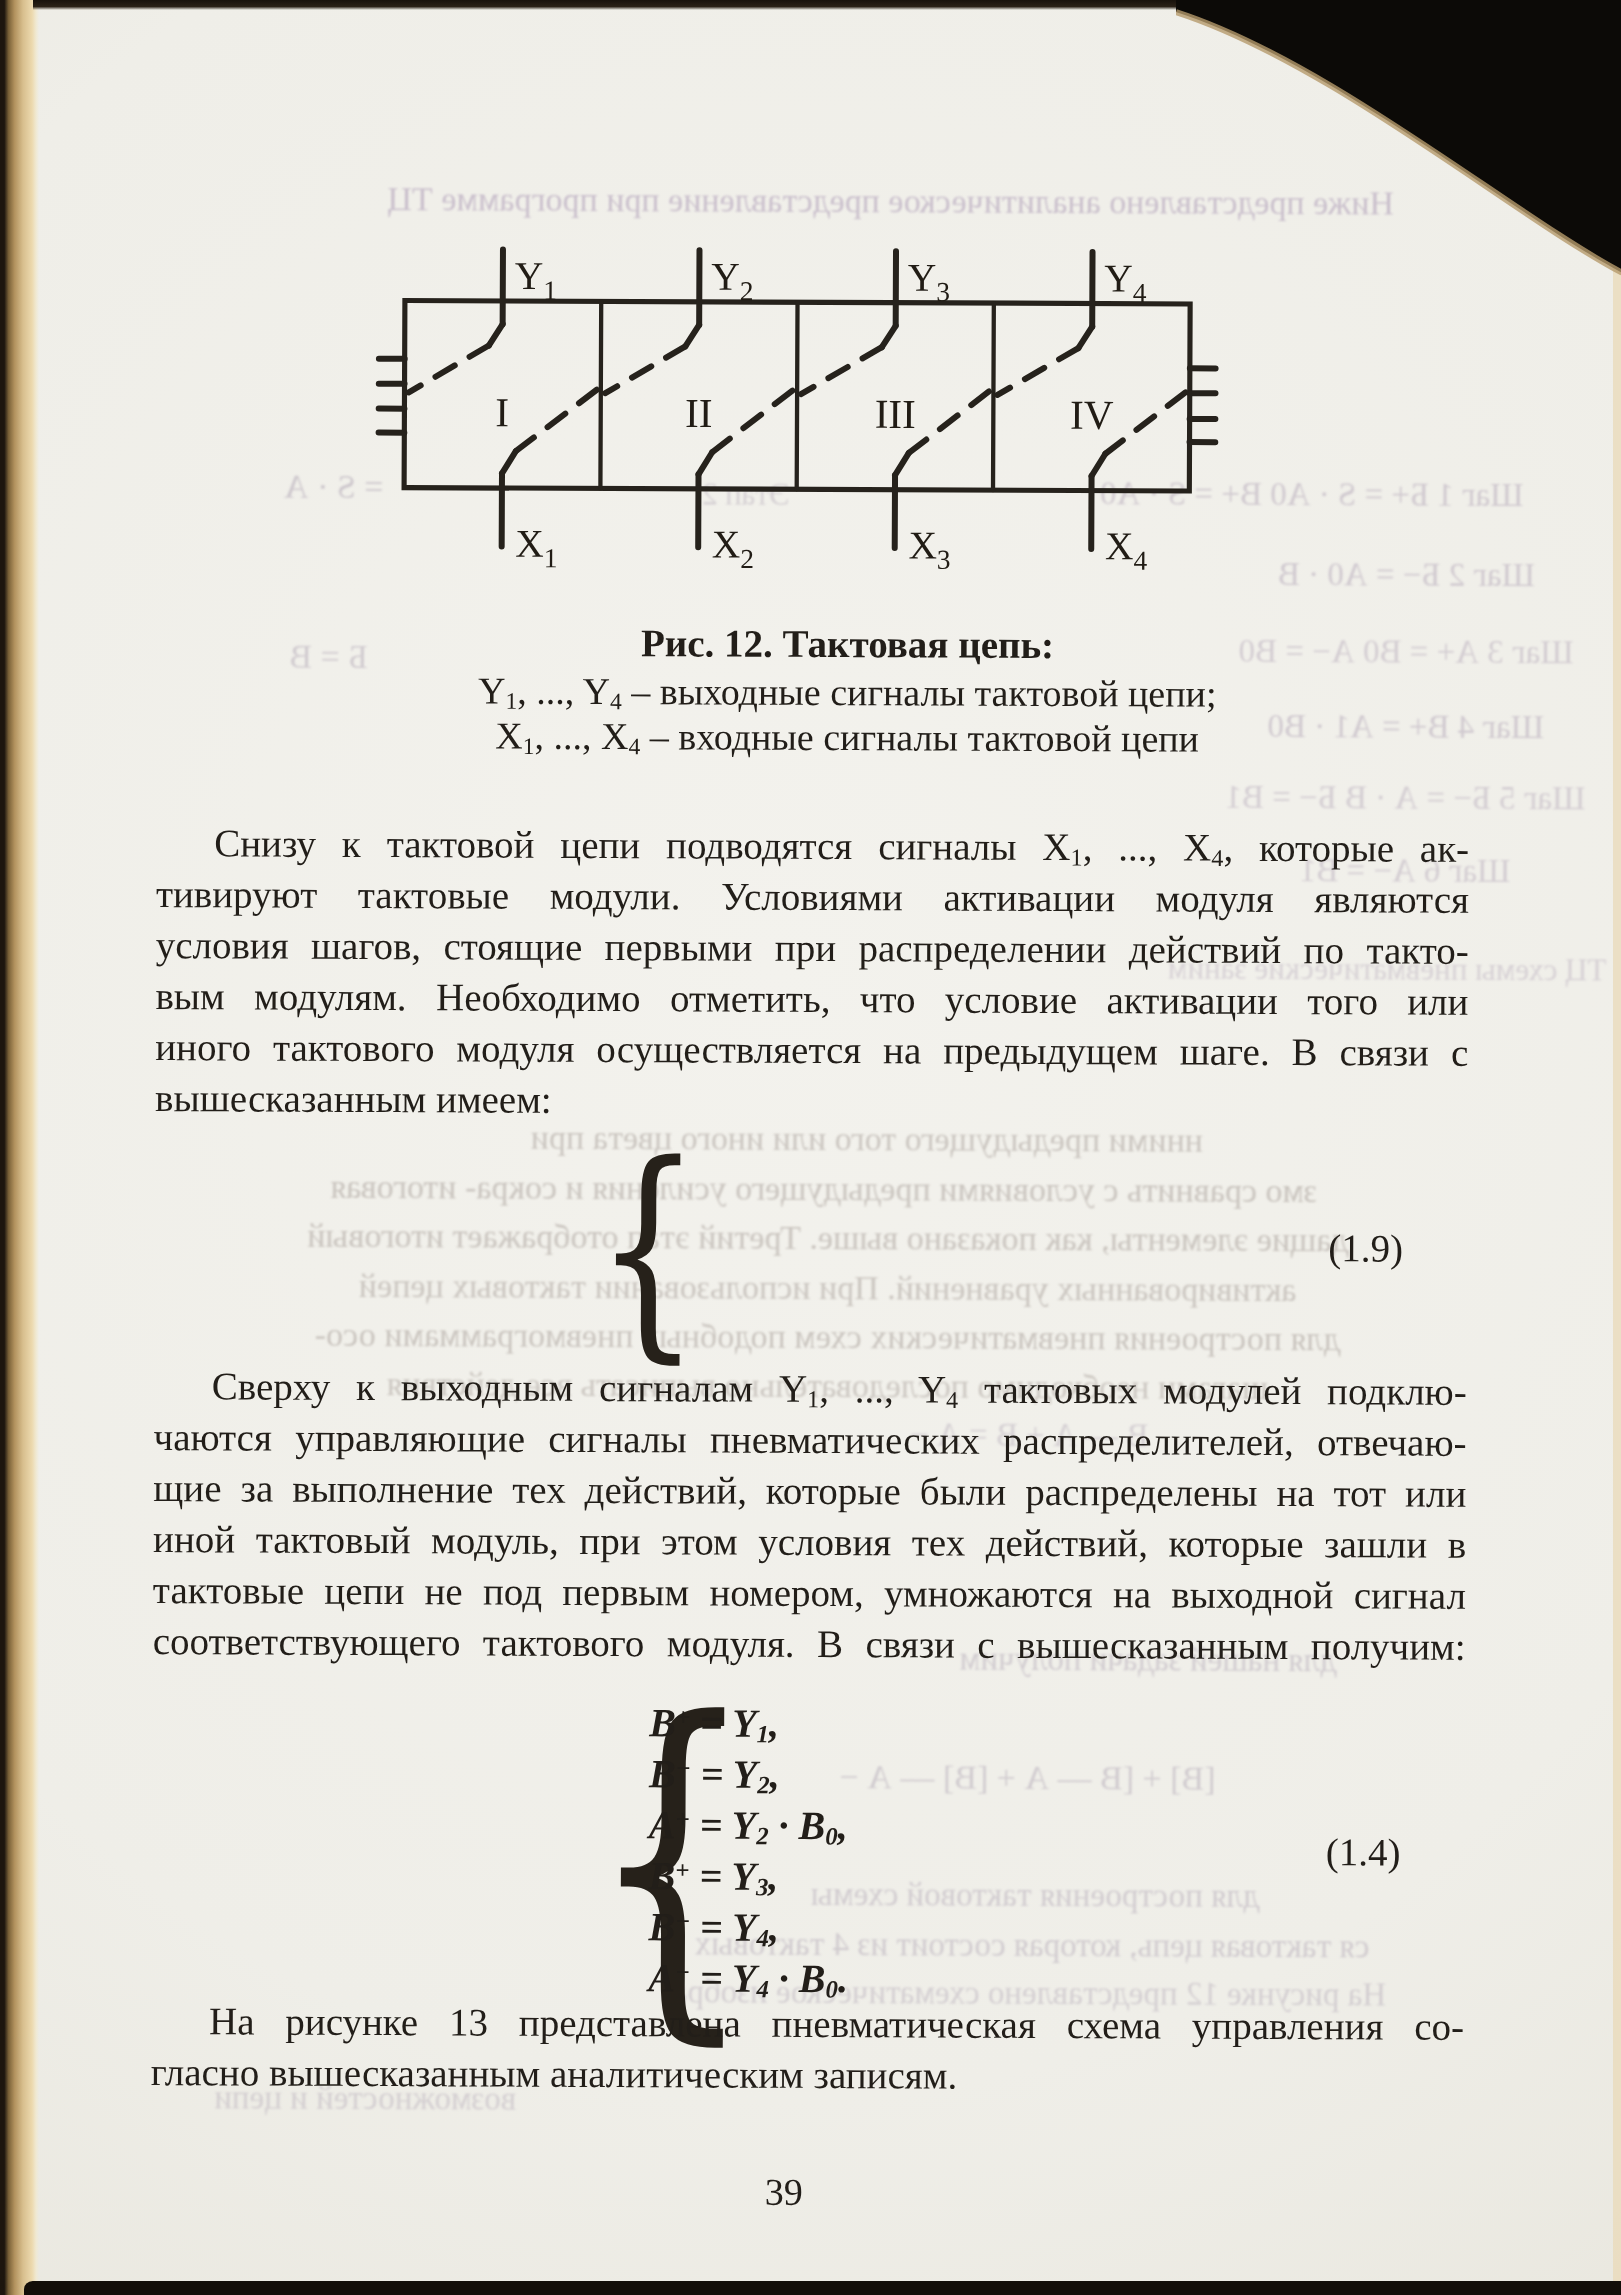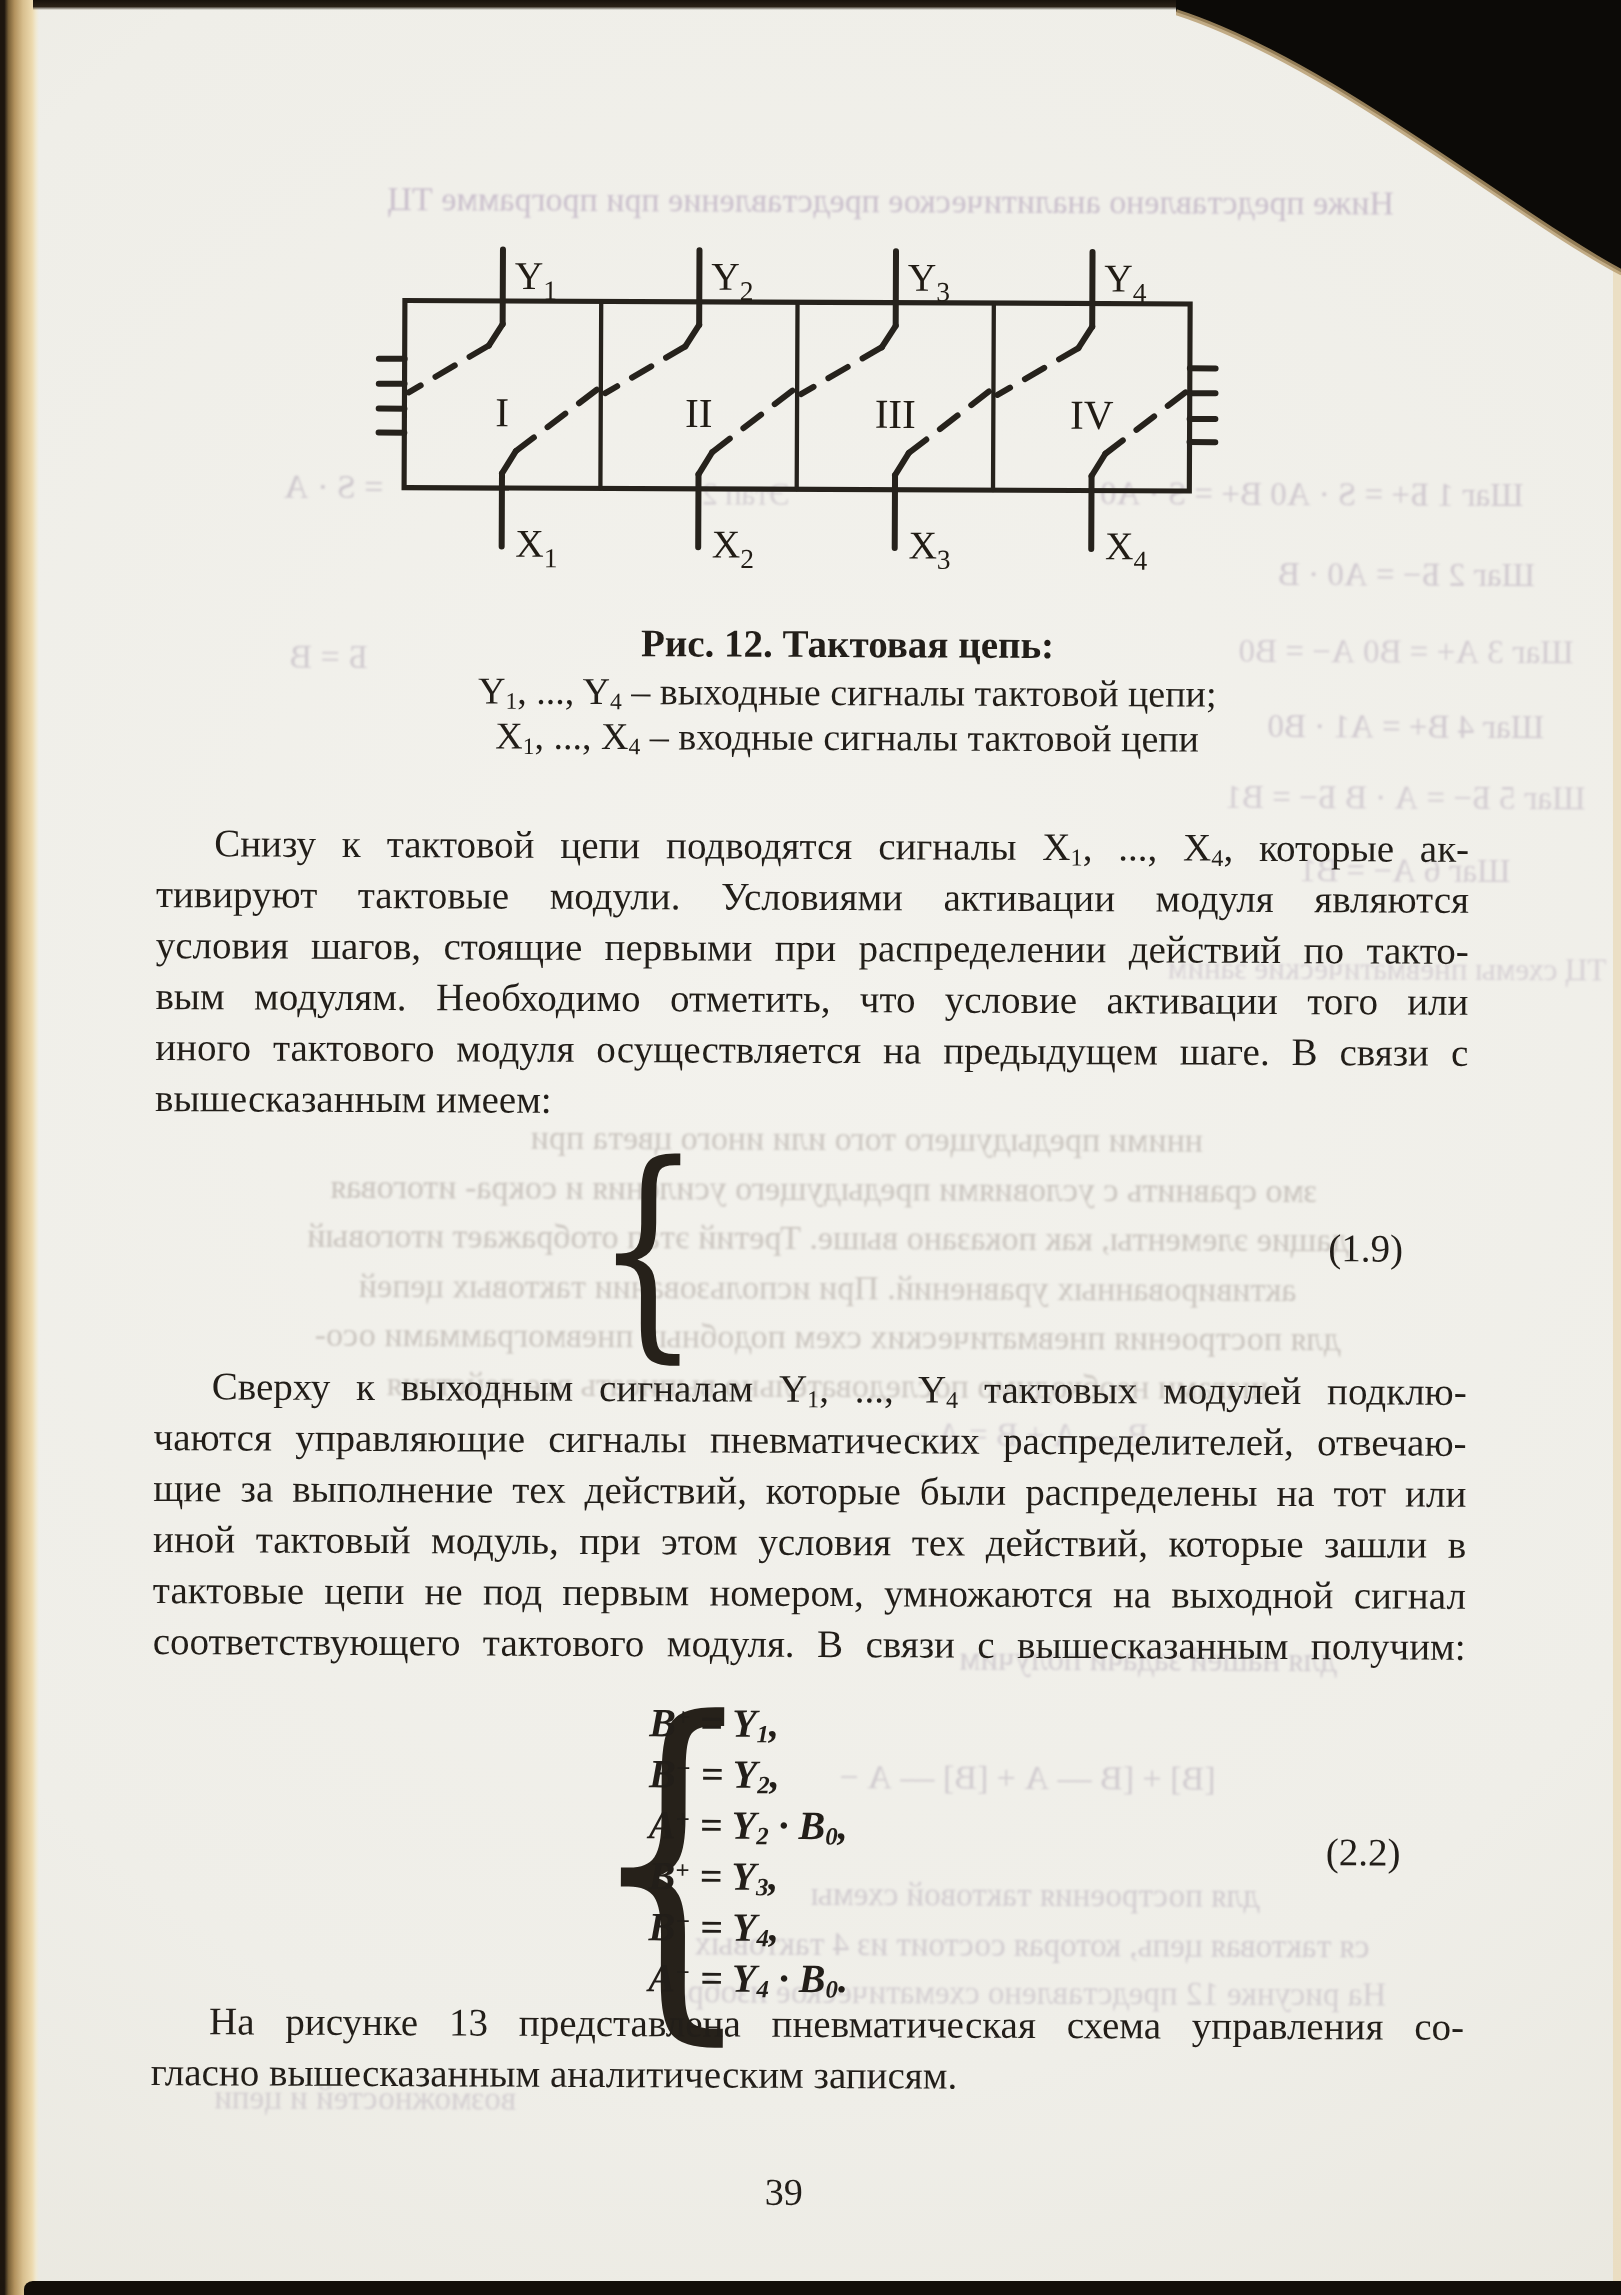--- a/index.html
+++ b/index.html
@@ -180,21 +180,21 @@
 
     <span class="brace" style="left:591px;top:1676px;font-size:369px">{</span>
     <div class="tblock eq" style="left:652px;top:1698px">
         <div class="eq-line14">B<sup>+</sup> = Y<sub>1</sub>,</div>
         <div class="eq-line14">B<sup>−</sup> = Y<sub>2</sub>,</div>
         <div class="eq-line14">A<sup>+</sup> = Y<sub>2</sub> · B<sub>0</sub>,</div>
         <div class="eq-line14">B<sup>+</sup> = Y<sub>3</sub>,</div>
         <div class="eq-line14">B<sup>−</sup> = Y<sub>4</sub>,</div>
         <div class="eq-line14">A<sup>−</sup> = Y<sub>4</sub> · B<sub>0</sub>.</div>
       </div>
-    <span class="eq-label" style="left:1329px;top:1827px">(2.2)</span>
+    <span class="eq-label" style="left:1329px;top:1827px">(1.4)</span>
 
     <div class="tblock para" style="left:155px;top:1998px">
         <div class="line">На рисунке 13 представлена пневматическая схема управления со-</div>
         <div class="line last">гласно вышесказанным аналитическим записям.</div>
       </div>
 
     <div class="pagenum" style="left:737px;top:2170px">39</div>
   </div>
 
   <div class="edge-right"></div>

